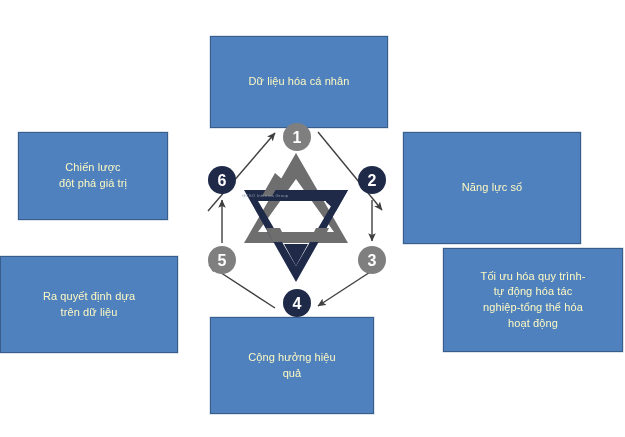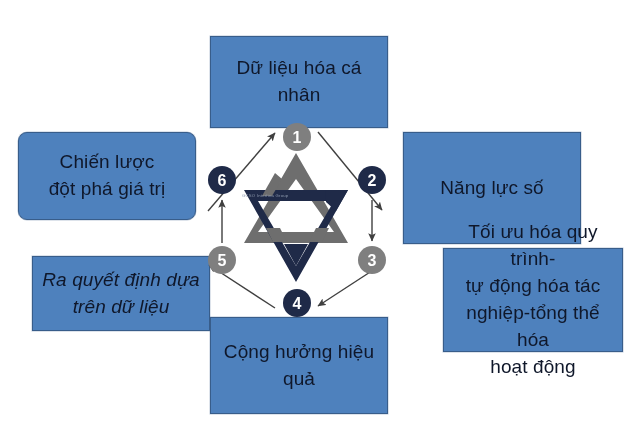--- a/index.html
+++ b/index.html
@@ -15,39 +15,39 @@
     width: 625px;
     height: 437px;
     background: #ffffff;
     overflow: hidden;
   }
   .box {
     position: absolute;
     box-sizing: border-box;
     background: #4E81BD;
     border: 1px solid #385D8A;
-    color: #0f172a;
+    color: #fef9c3;
     display: flex;
     align-items: center;
     justify-content: center;
     text-align: center;
-    font-size: 19px;
+    font-size: 11px;
     line-height: 1.42;
     letter-spacing: 0.1px;
     padding: 4px 8px;
     white-space: pre-line;
     box-shadow: 0 0 0 0.5px rgba(56,93,138,0.35);
   }
   
   .box-top      { left: 210px; top: 36px;  width: 178px; height: 92px; }
-  .box-left-1   { left: 18px;  top: 132px; width: 178px; height: 88px; border-radius: 9px; }
+  .box-left-1   { left: 18px;  top: 132px; width: 150px; height: 88px; }
   .box-right-1  { left: 403px; top: 132px; width: 178px; height: 112px; }
-  .box-left-2   { left: 32px;  top: 256px; width: 178px; height: 75px; font-style: italic; }
+  .box-left-2   { left: 0;  top: 256px; width: 178px; height: 97px; }
   .box-right-2  { left: 403px; top: 248px; width: 180px; height: 104px; margin-left: 40px; }
-  .box-bottom   { left: 210px; top: 317px; width: 178px; height: 97px; }
+  .box-bottom   { left: 210px; top: 317px; width: 164px; height: 97px; }
 
   #star-wrap {
     position: absolute;
     left: 196px;
     top: 118px;
     width: 206px;
     height: 205px;
   }
   #star-wrap svg { display: block; }
 

